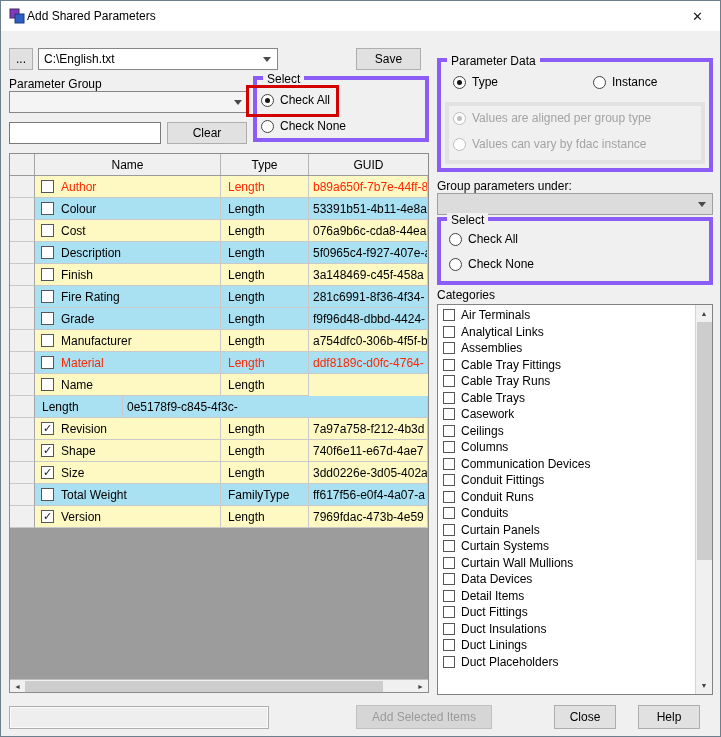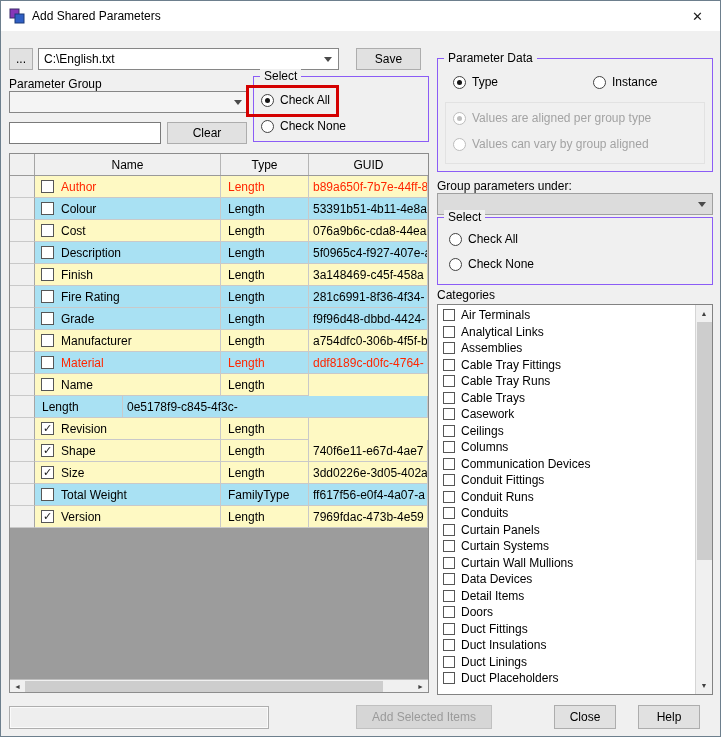--- a/index.html
+++ b/index.html
@@ -1,29 +1,29 @@
 <!DOCTYPE html>
 <html style="--hl: #a9e1f3; --red: #ff2600;"><head>
 <meta charset="utf-8">
 <style>
 *{box-sizing:border-box;margin:0;padding:0}
 body{font-family:"Liberation Sans",sans-serif;font-size:12px;color:#000;background:#fff}
 #window{position:relative;width:721px;height:737px;background:#f0f0f0;border:1px solid #6d7f8d;overflow:hidden}
 .titlebar{position:absolute;left:0;top:0;width:100%;height:30px;background:#fff;display:flex;align-items:center}
 .appicon{margin-left:8px;width:16px;height:16px;flex:none}
-.titlebar .title{margin-left:7px}
+.titlebar .title{margin-left:2px}
 .closebtn{position:absolute;right:0;top:0;width:45px;height:30px;display:flex;align-items:center;justify-content:center;font-size:13px;color:#1a1a1a}
 .btn{position:absolute;background:#e1e1e1;border:1px solid #adadad;display:flex;align-items:center;justify-content:center;white-space:nowrap}
 .btn.disabled{background:#d6d6d6;border-color:#c0c0c0;color:#9a9a9a}
 .combo{position:absolute;background:#fff;border:1px solid #868686;display:flex;align-items:center;padding-left:5px;overflow:hidden}
 .combo.gray{background:#dcdcdc;border-color:#a0a0a0}
 .arr{position:absolute;right:6px;top:50%;margin-top:-2px;width:0;height:0;border-left:4px solid transparent;border-right:4px solid transparent;border-top:5px solid #4a4a4a}
 .textbox{position:absolute;background:#fff;border:1px solid #7a7a7a;font-size:12px;padding:0 4px;font-family:inherit;outline:none}
 .label{position:absolute;white-space:nowrap}
-.groupbox{position:absolute;border:1px solid #8b5cf6}
+.groupbox{position:absolute;border:4px solid #8b5cf6}
 .groupbox .gtitle{position:absolute;top:-8px;left:6px;background:#f0f0f0;padding:0 4px;white-space:nowrap}
 .radio{position:absolute;display:flex;align-items:center;gap:6px;white-space:nowrap}
 .radio .rc{width:13px;height:13px;border-radius:50%;border:1px solid #424242;background:#fff;position:relative;flex:none}
 .radio.checked .rc::after{content:"";position:absolute;left:3px;top:3px;right:3px;bottom:3px;border-radius:50%;background:#151515}
 .radio.disabled{color:#a3a3a3}
 .radio.disabled .rc{border-color:#bdbdbd}
 .radio.disabled.checked .rc::after{background:#bdbdbd}
 .annot{position:absolute;border:3px solid #d40000;z-index:50;background:transparent}
 .table{position:absolute;left:8px;top:152px;width:420px;height:540px;background:#9c9c9c;border:1px solid #8c8c8c;overflow:hidden}
 .thead{display:flex;height:22px;background:#f0f0f0;border-bottom:1px solid #9a9a9a}
@@ -61,21 +61,21 @@
       <rect x="1" y="1" width="9" height="9" fill="#8638b8" stroke="#3a2a6a"></rect>
       <rect x="6" y="6" width="9" height="9" fill="#2f5fc4" stroke="#1c3a78"></rect>
     </svg>
     <span class="title">Add Shared Parameters</span>
     <div class="closebtn">
       <span>✕</span>
     </div>
   </div>
 
   <div class="btn" style="left:8px;top:47px;width:24px;height:22px">...</div>
-  <div class="combo" style="left:37px;top:47px;width:301px;height:22px">
+  <div class="combo" style="left:37px;top:47px;width:240px;height:22px">
     <span>C:\English.txt</span>
     <span class="arr"></span>
   </div>
   <div class="btn" style="left:355px;top:47px;width:65px;height:22px">Save</div>
 
   <div class="label" style="left:8px;top:76px">Parameter Group</div>
   <div class="combo" style="left:8px;top:90px;width:240px;height:22px;background:#f4f4f4">
     <span class="arr"></span>
   </div>
 
@@ -203,20 +203,21 @@
           <div class="cell typec">Length</div>
           <div class="cell guidc">0e5178f9-c845-4f3c-</div>
         </div>
         <div class="trow">
           <div class="cell rowhead"></div>
           <div class="cell namec">
             <span class="cb">✓</span>
             <span class="nm">Revision</span>
           </div>
           <div class="cell typec">Length</div>
+          <div class="cell guidc">7a97a758-f212-4b3d</div>
         </div>
         <div class="trow">
           <div class="cell rowhead"></div>
           <div class="cell namec">
             <span class="cb">✓</span>
             <span class="nm">Shape</span>
           </div>
           <div class="cell typec">Length</div>
           <div class="cell guidc">740f6e11-e67d-4ae7</div>
         </div>
@@ -267,21 +268,21 @@
     <span class="rc"></span>
     <span>Instance</span>
   </div>
   <div class="groupbox" style="left:444px;top:101px;width:260px;height:62px;border-color:#e2e2e2"></div>
   <div class="radio disabled checked" style="left:452px;top:110px">
     <span class="rc"></span>
     <span>Values are aligned per group type</span>
   </div>
   <div class="radio disabled" style="left:452px;top:136px">
     <span class="rc"></span>
-    <span>Values can vary by group aligned</span>
+    <span>Values can vary by fdac instance</span>
   </div>
 
   <div class="label" style="left:436px;top:178px">Group parameters under:</div>
   <div class="combo gray" style="left:436px;top:192px;width:276px;height:22px">
     <span class="arr"></span>
   </div>
 
   <div class="groupbox" style="left:436px;top:216px;width:276px;height:68px">
     <span class="gtitle">Select</span>
   </div>
@@ -361,24 +362,20 @@
           <span class="cb small"></span>
           <span>Curtain Wall Mullions</span>
         </div>
         <div class="catitem">
           <span class="cb small"></span>
           <span>Data Devices</span>
         </div>
         <div class="catitem">
           <span class="cb small"></span>
           <span>Detail Items</span>
-        </div>
-        <div class="catitem">
-          <span class="cb small"></span>
-          <span>Doors</span>
         </div>
         <div class="catitem">
           <span class="cb small"></span>
           <span>Duct Fittings</span>
         </div>
         <div class="catitem">
           <span class="cb small"></span>
           <span>Duct Insulations</span>
         </div>
         <div class="catitem">

